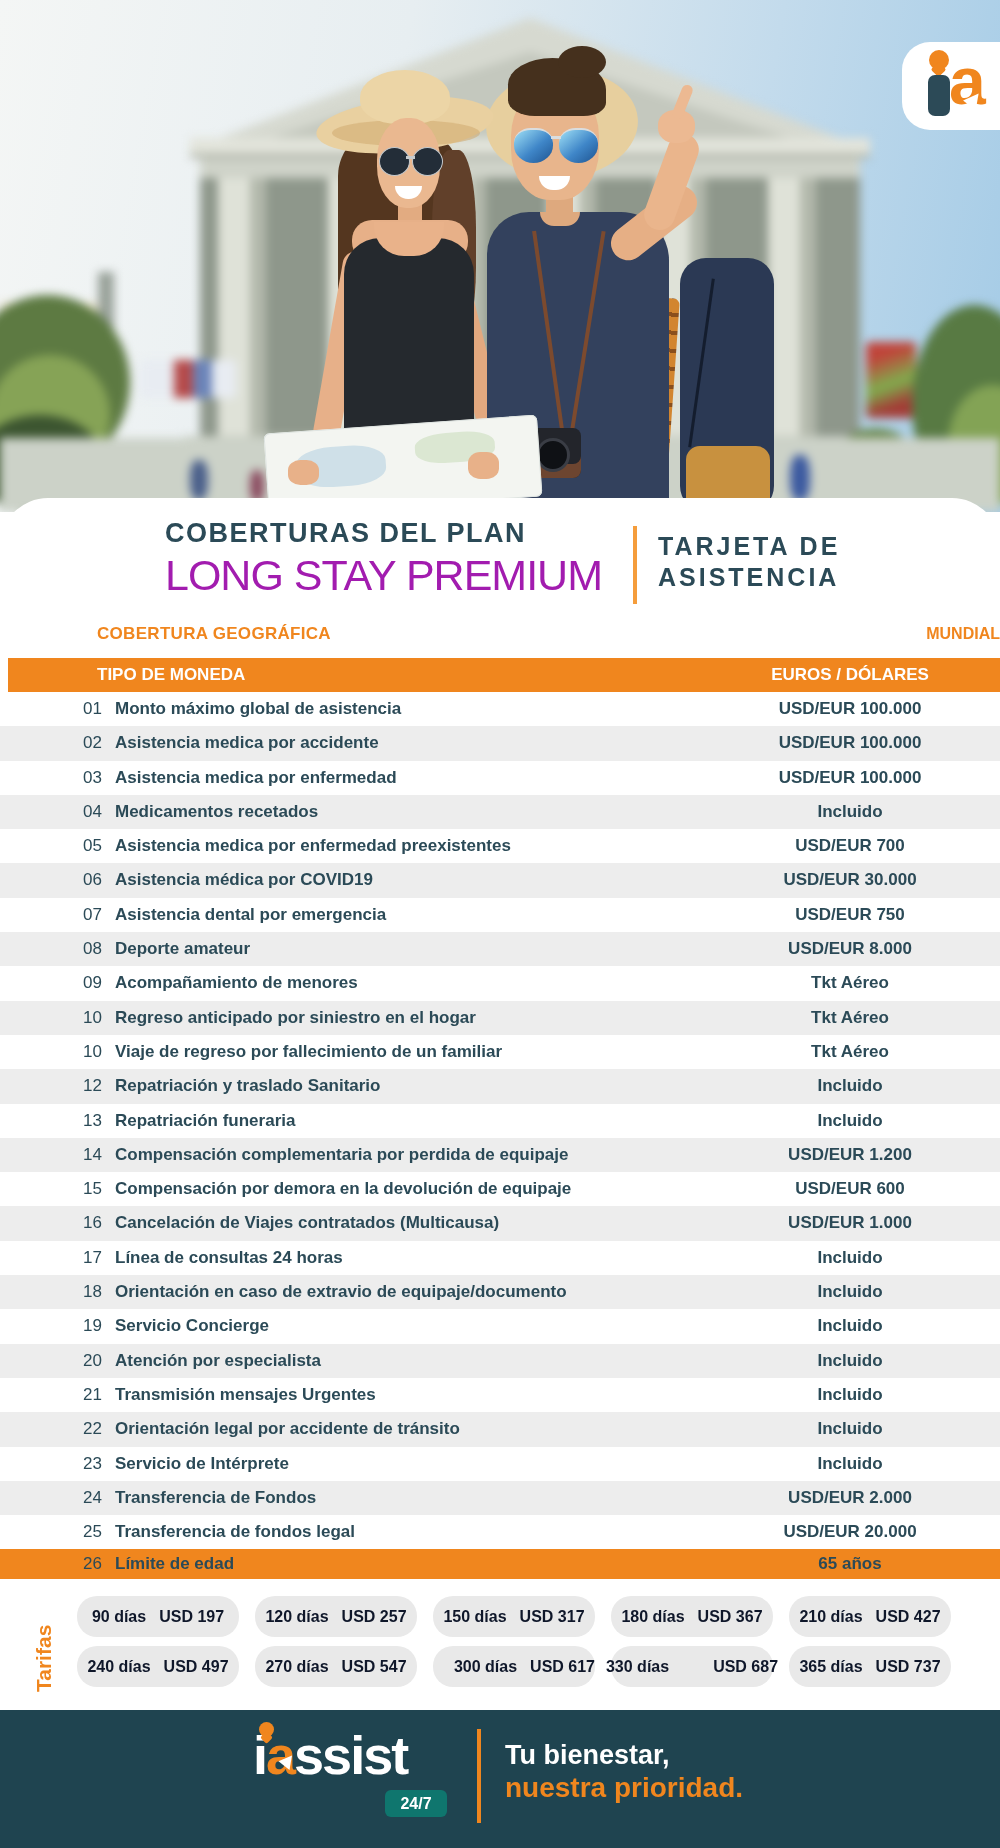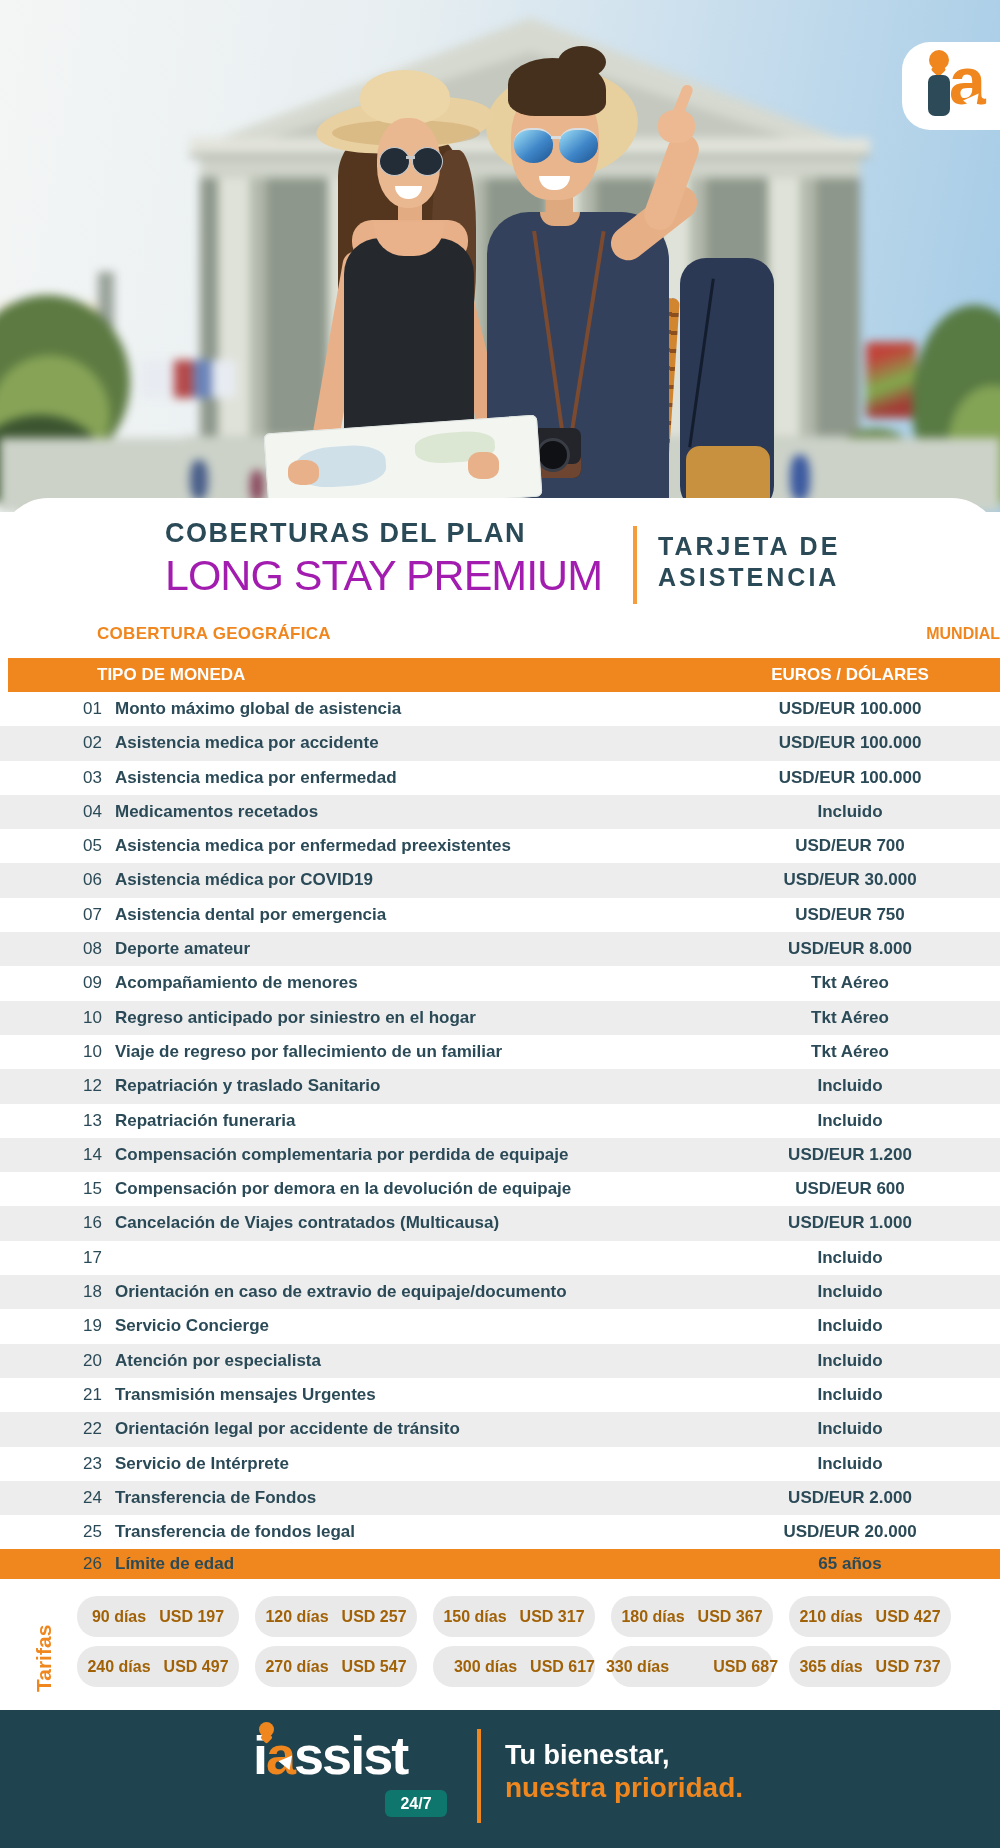--- a/index.html
+++ b/index.html
@@ -126,21 +126,21 @@
   .row-label{position:absolute;left:115px;height:100%;line-height:34.3px;
              font-size:17px;font-weight:700;color:#2B4A57;white-space:nowrap;}
   .row-value{position:absolute;left:700px;width:300px;text-align:center;height:100%;
              line-height:34.3px;font-size:17px;font-weight:700;color:#2B4A57;}
   .row.last-orange .row-num,.row.last-orange .row-label,.row.last-orange .row-value{line-height:30px;}
   .tariffs{left:0;right:0;top:1090px;height:120px;}
   .tariff-label{left:32px;top:8px;height:96px;display:flex;align-items:center;
       writing-mode:vertical-rl;transform:rotate(180deg);font-size:21px;font-weight:700;color:#F0861E;}
   .pill{position:absolute;width:162px;height:41px;border-radius:20px;background:#E9E9E9;
         display:flex;align-items:center;justify-content:center;gap:13px;
-        font-size:16px;font-weight:700;color:#a16207;white-space:nowrap;}
+        font-size:16px;font-weight:700;color:#0f172a;white-space:nowrap;}
 
   
   .footer{position:absolute;left:0;right:0;top:1710px;height:138px;background:#1F4450;}
   .logo-text{left:253px;top:14px;font-size:54px;font-weight:800;letter-spacing:-2px;color:#fff;}
   .logo-text .la{color:#F0861E;}
   .logo-dot{left:259px;top:12px;width:15px;height:15px;background:#F0861E;border-radius:50%;}
   .logo-dot-tail{left:262px;top:23px;width:9px;height:9px;background:#F0861E;transform:rotate(45deg);border-radius:2px;}
   .logo-arrow{left:281px;top:44px;width:0;height:0;border-left:7px solid transparent;
               border-right:7px solid transparent;border-bottom:13px solid #fff;transform:rotate(38deg);}
   .badge247{left:385px;top:80px;width:62px;height:27px;background:#0f766e;border-radius:6px;
@@ -340,20 +340,21 @@
     <div class="row-label">Compensación por demora en la devolución de equipaje</div>
     <div class="row-value">USD/EUR 600</div>
   </div>
         <div class="row stripe">
     <div class="row-num">16</div>
     <div class="row-label">Cancelación de Viajes contratados (Multicausa)</div>
     <div class="row-value">USD/EUR 1.000</div>
   </div>
         <div class="row">
     <div class="row-num">17</div>
+    <div class="row-label">Línea de consultas 24 horas</div>
     <div class="row-value">Incluido</div>
   </div>
         <div class="row stripe">
     <div class="row-num">18</div>
     <div class="row-label">Orientación en caso de extravio de equipaje/documento</div>
     <div class="row-value">Incluido</div>
   </div>
         <div class="row">
     <div class="row-num">19</div>
     <div class="row-label">Servicio Concierge</div>

